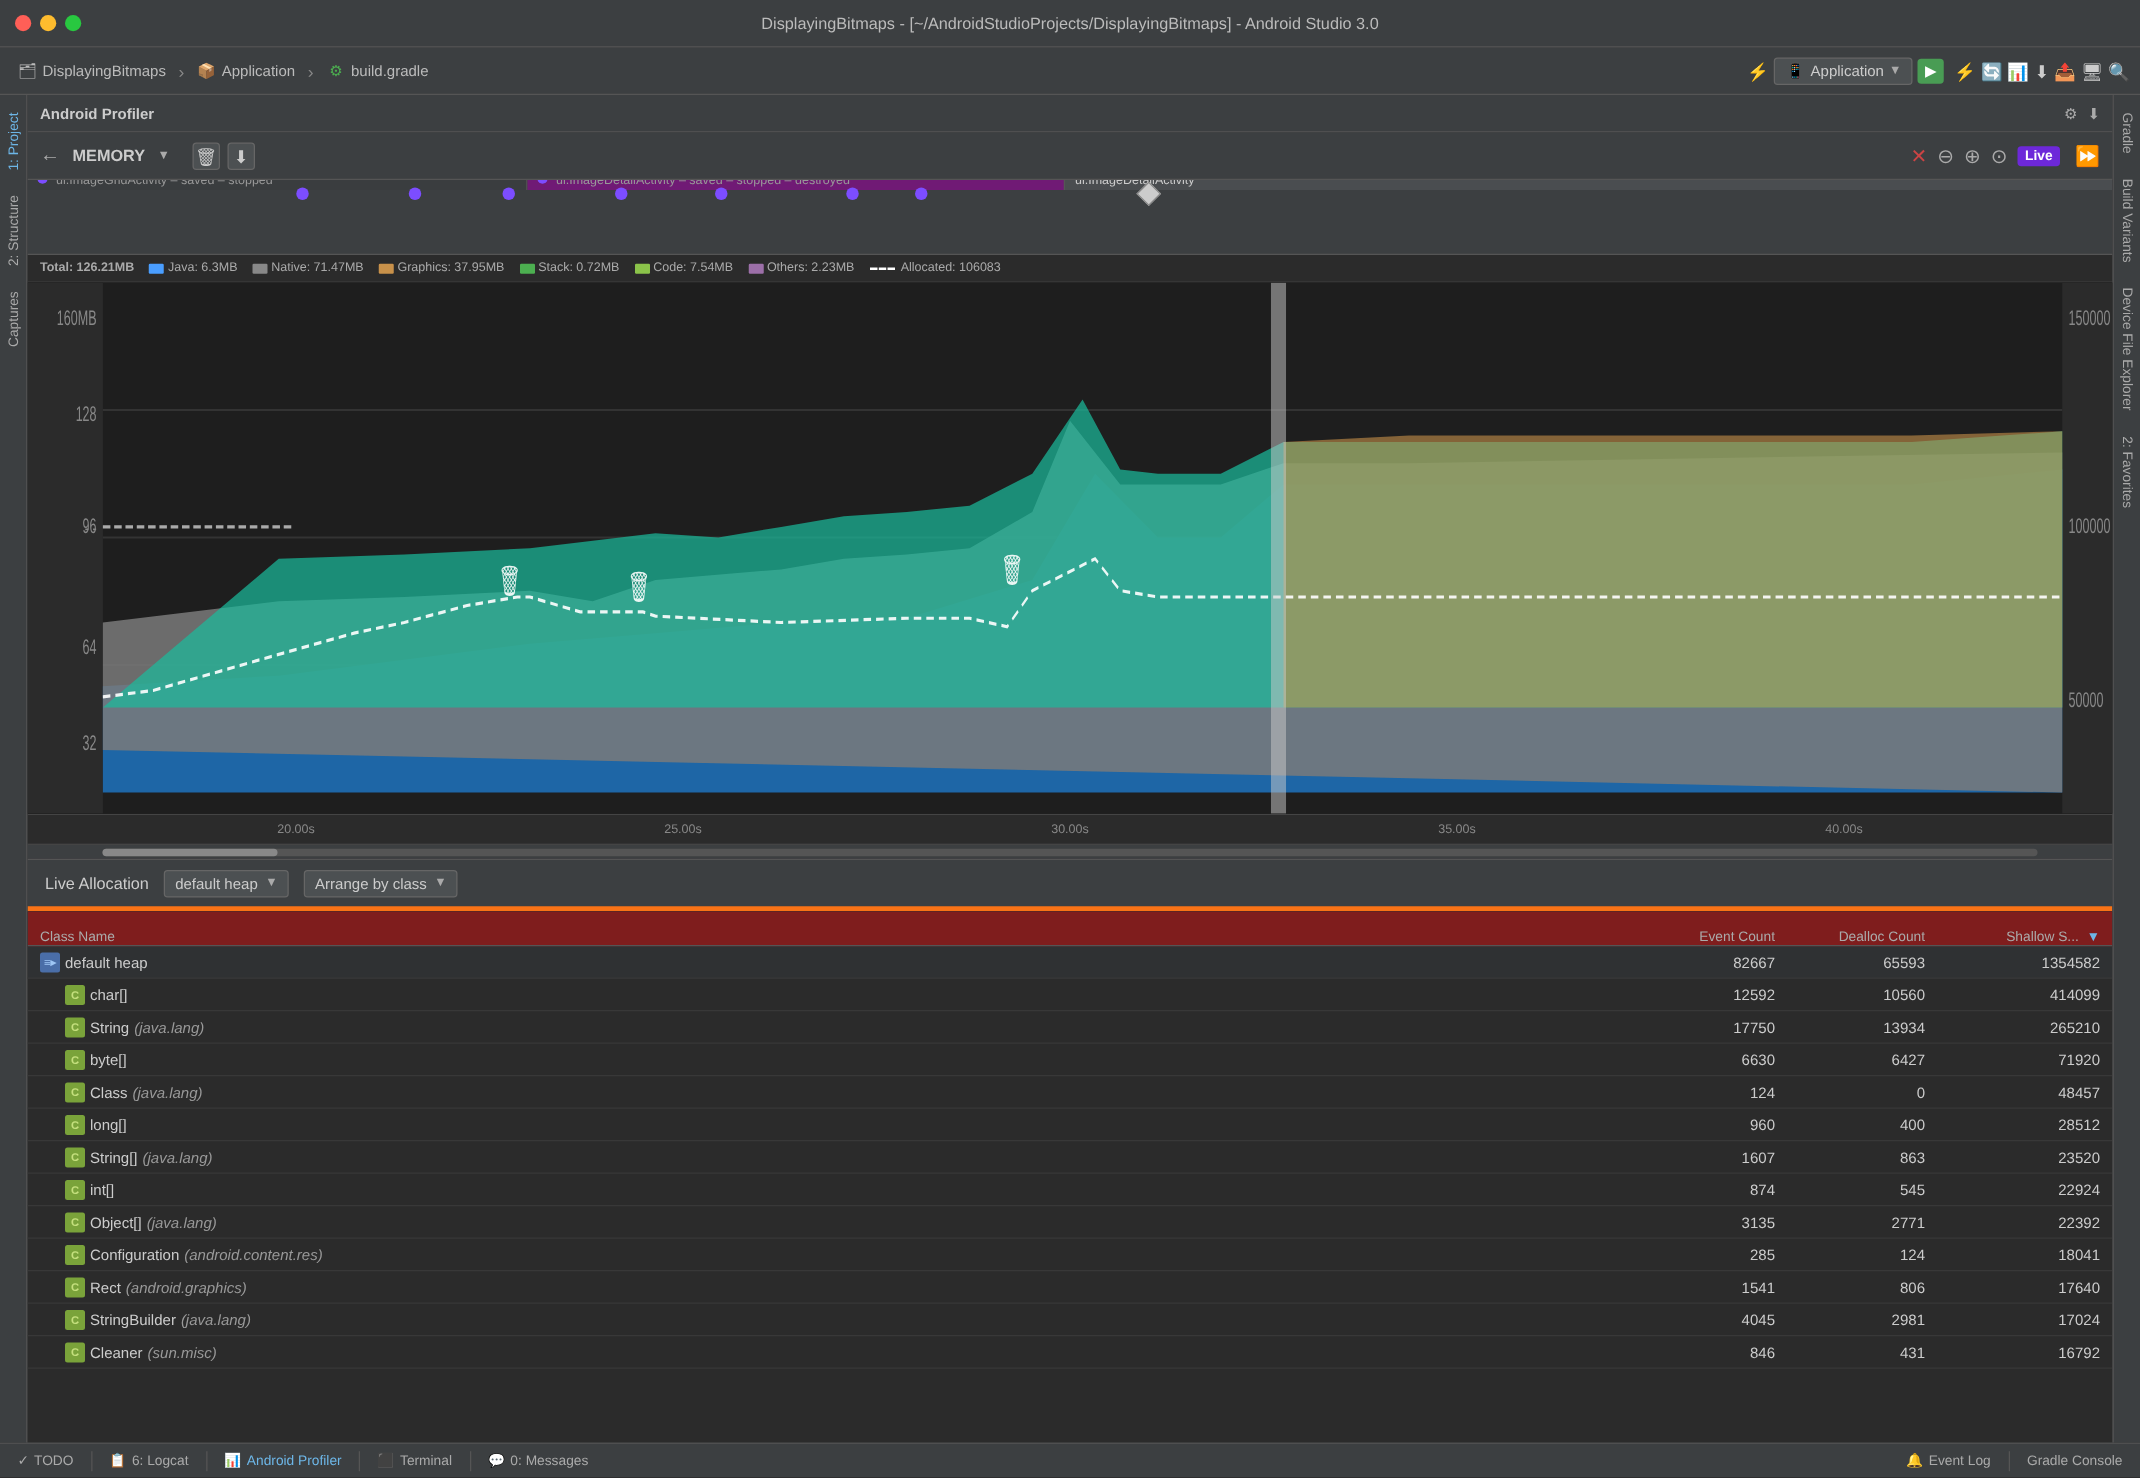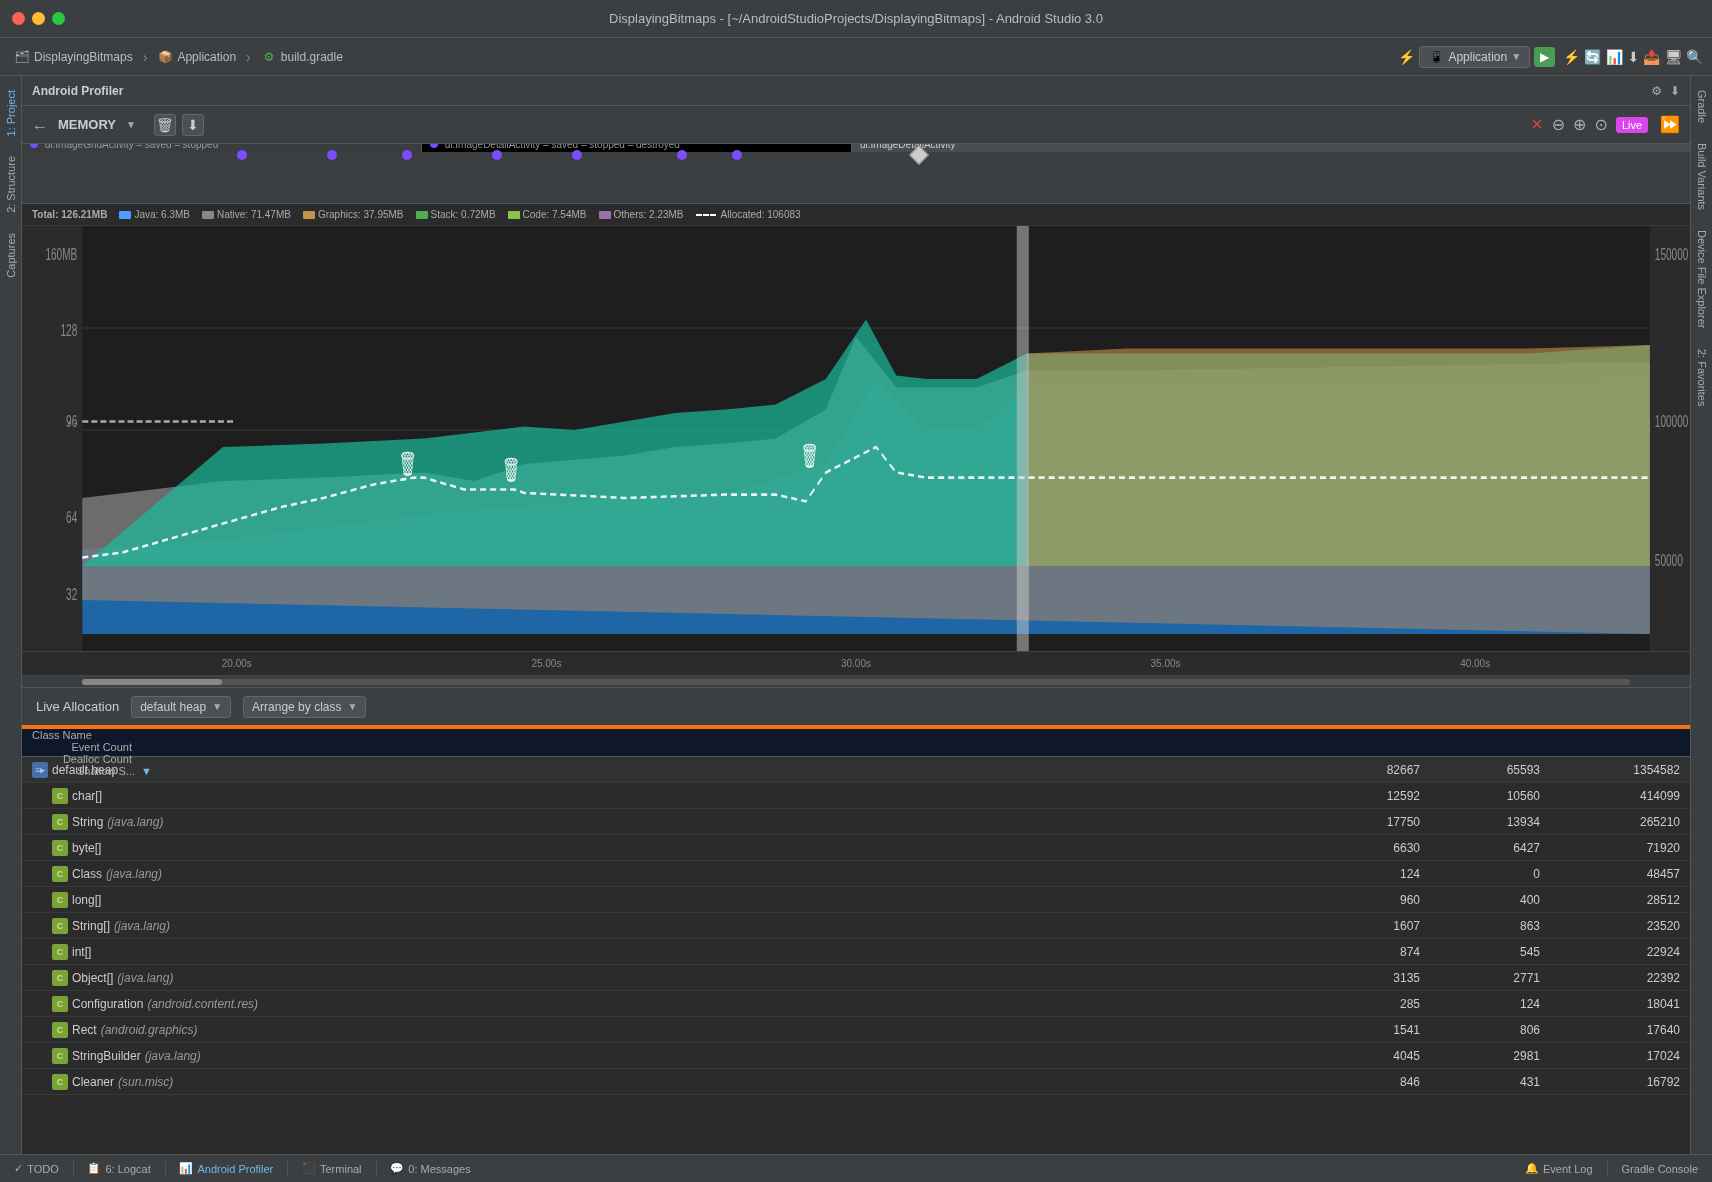--- a/index.html
+++ b/index.html
@@ -148,26 +148,26 @@
       border: 1px solid #666;
       border-radius: 3px;
       display: flex;
       align-items: center;
       justify-content: center;
       cursor: pointer;
       color: #ccc;
       font-size: 14px;
     }
     .live-badge {
-      background: #d946ef;
+      background: #6d28d9;
       color: white;
       font-size: 11px;
       padding: 2px 6px;
       border-radius: 3px;
-      font-weight: normal;
+      font-weight: bold;
       margin-left: auto;
     }
     .live-end-btn {
       color: #ccc;
       font-size: 16px;
       cursor: pointer;
       margin-left: 4px;
     }
     .session-dot {
       width: 10px; height: 10px;
@@ -268,28 +268,27 @@
 
     
     .table-area {
       flex: 1;
       overflow-y: auto;
       background: #2b2b2b;
     }
 
     .table-header {
       display: flex;
-      align-items: flex-start;
+      align-items: flex-end;
       height: 28px;
-      background: #0f172a;
+      background: #7f1d1d;
       border-bottom: 1px solid #555;
       position: sticky;
       top: 0;
       z-index: 3;
-      flex-direction: column;
     }
     .th-class {
       flex: 1;
       padding: 0 10px;
       font-size: 11px;
       color: #aaa;
       font-weight: 500;
     }
     .th-num {
       width: 120px;
@@ -531,21 +530,21 @@
 
     <div style="height:60px;background:#3c3f41;border-bottom:1px solid #555;position:relative;overflow:hidden;">
 
       <div style="position:absolute;top:8px;left:0;right:0;display:flex;align-items:center;padding:0 60px;gap:0;">
 
         <div style="position:absolute;bottom:0;left:0;right:0;display:flex;">
           <div style="flex:0 0 400px;padding:2px 8px;font-size:10px;color:#999;background:#3a3d3f;border-right:1px solid #555;white-space:nowrap;overflow:hidden;text-overflow:ellipsis;">
             <span class="session-dot" style="display:inline-block;width:8px;height:8px;border-radius:50%;background:#7c4dff;margin-right:4px;"></span>
             <span>ui.ImageGridActivity – saved – stopped</span>
           </div>
-          <div style="flex:0 0 430px;padding:2px 8px;font-size:10px;color:#999;background:#000000;border-right:1px solid #555;white-space:nowrap;overflow:hidden;text-overflow:ellipsis;">
+          <div style="flex:0 0 430px;padding:2px 8px;font-size:10px;color:#999;background:#701a75;border-right:1px solid #555;white-space:nowrap;overflow:hidden;text-overflow:ellipsis;">
             <span style="display:inline-block;width:8px;height:8px;border-radius:50%;background:#7c4dff;margin-right:4px;"></span>
             <span>ui.ImageDetailActivity – saved – stopped – destroyed</span>
           </div>
           <div style="flex:1;padding:2px 8px;font-size:10px;color:#ccc;background:#4a4d50;white-space:nowrap;overflow:hidden;text-overflow:ellipsis;">
             <span>ui.ImageDetailActivity</span>
           </div>
         </div>
       </div>
 
       <div style="position:absolute;top:6px;left:60px;right:0;display:flex;align-items:center;">

